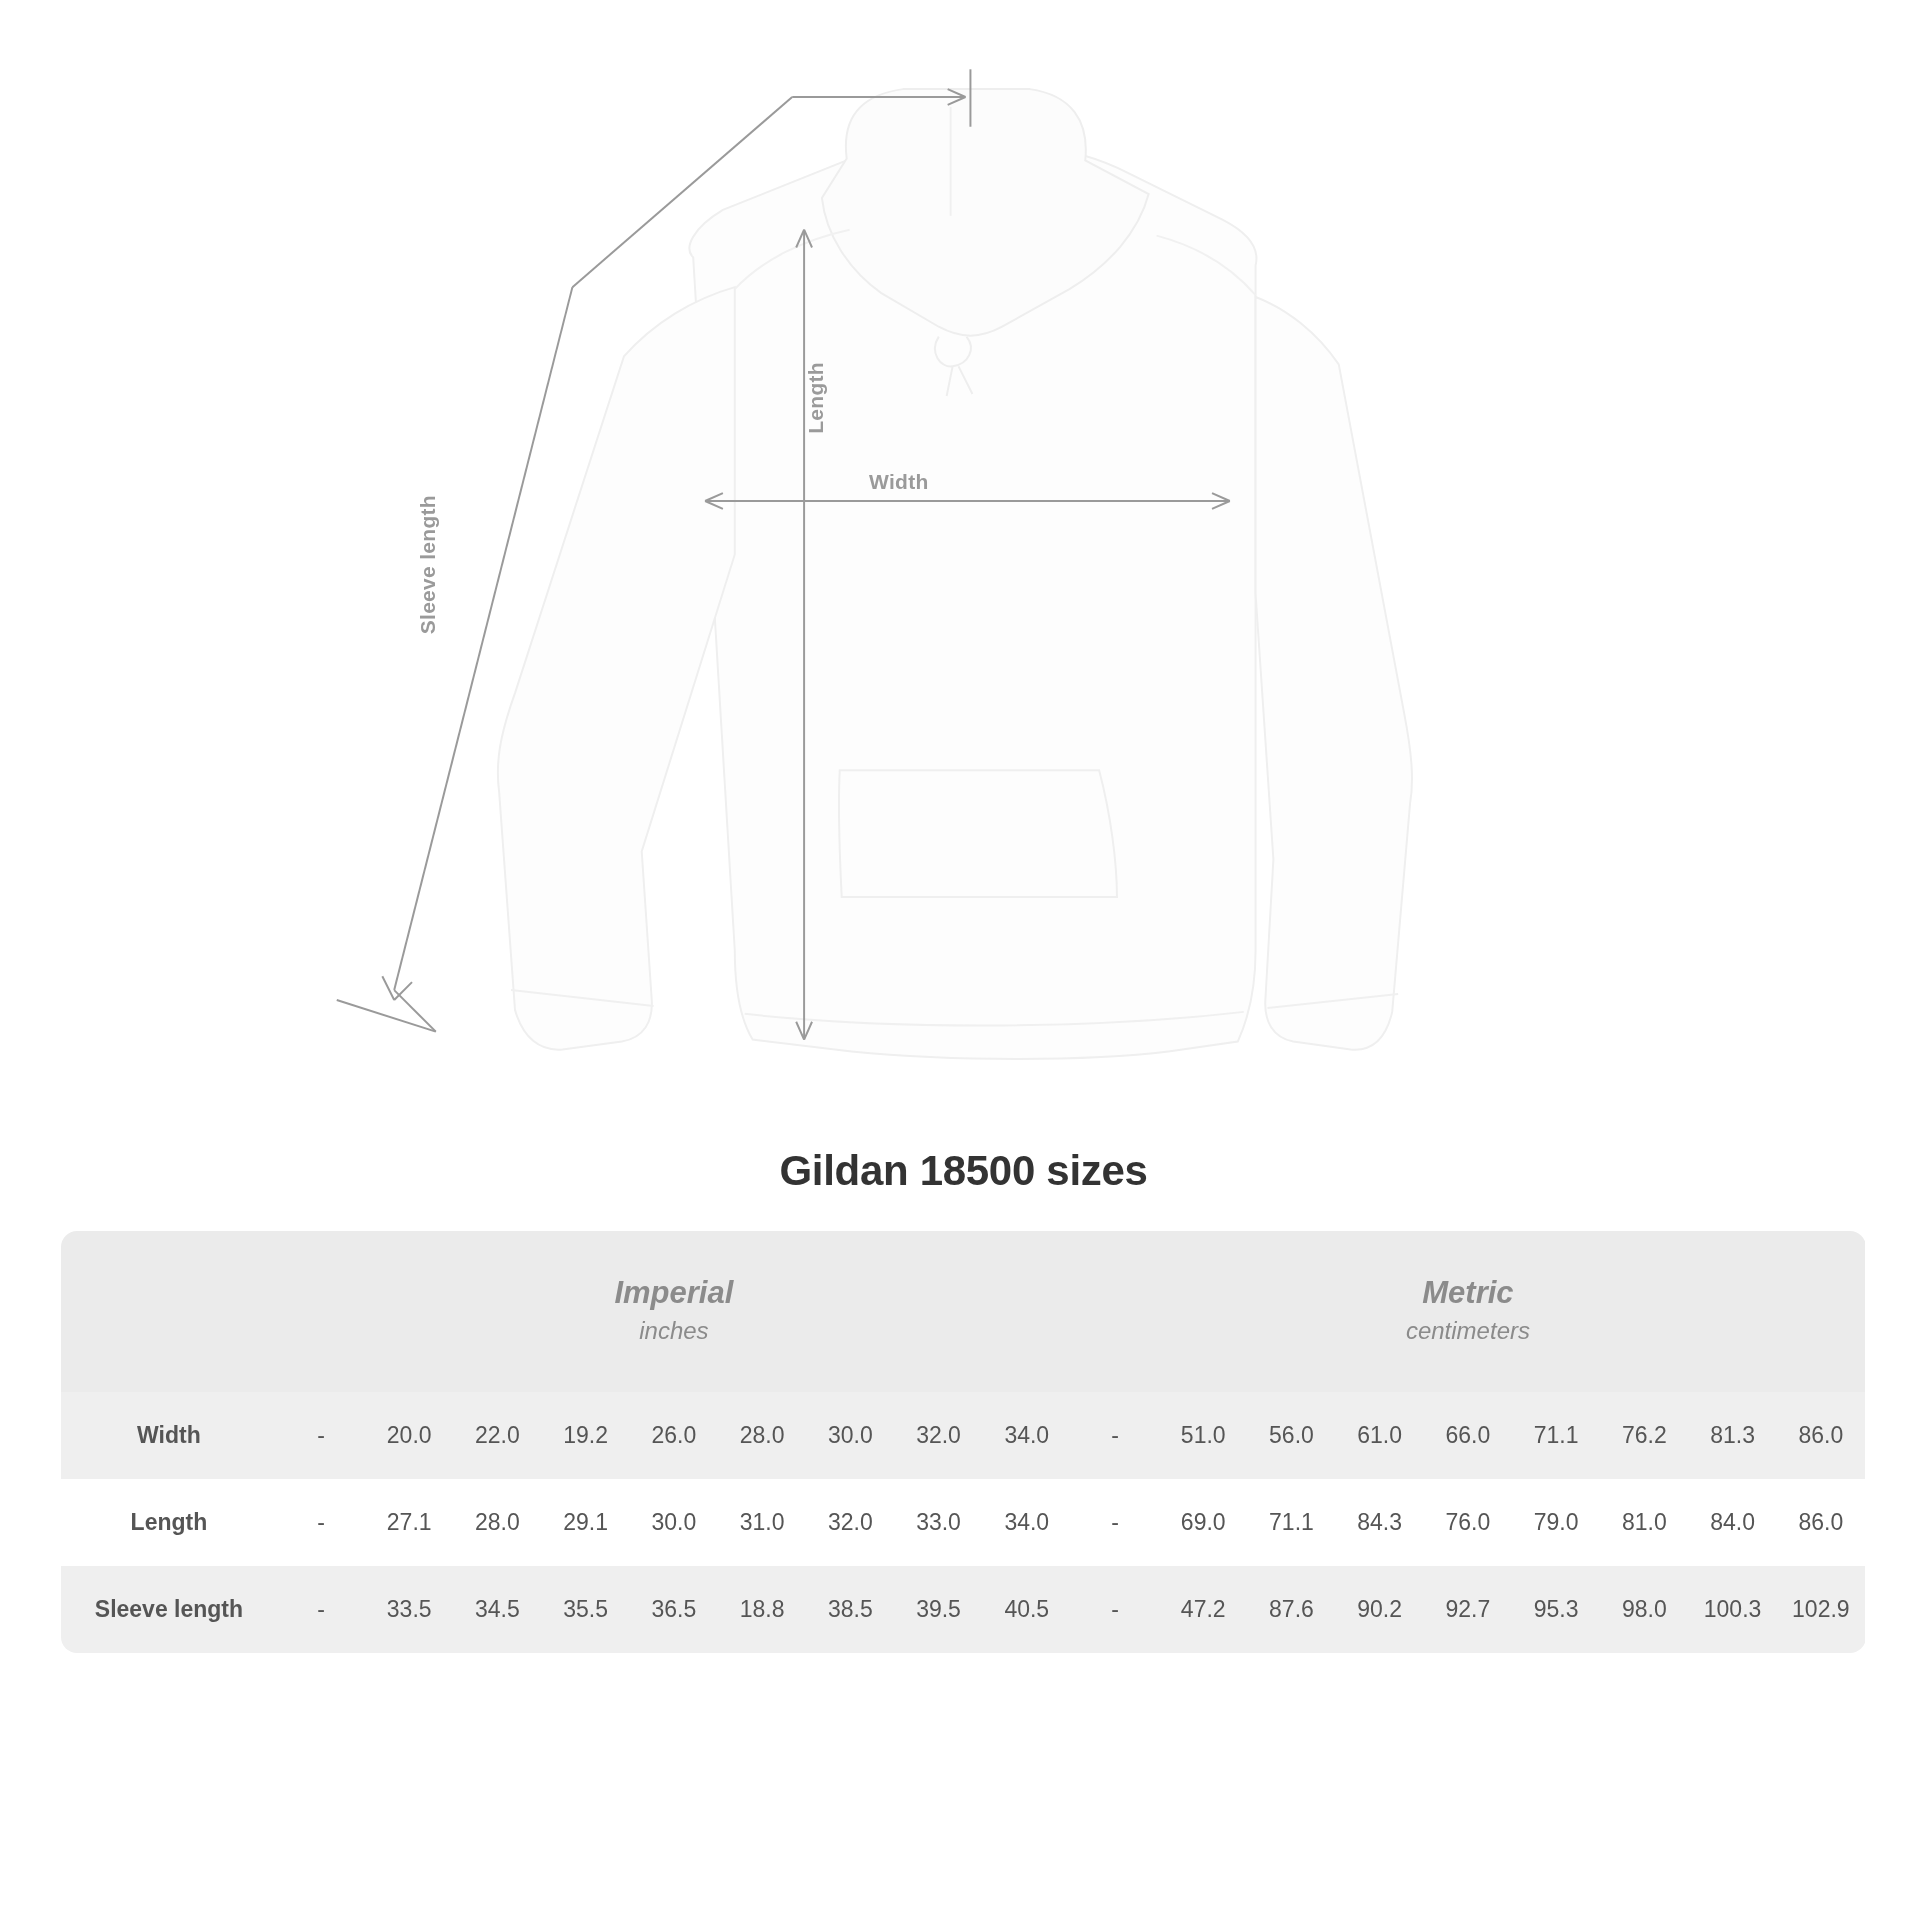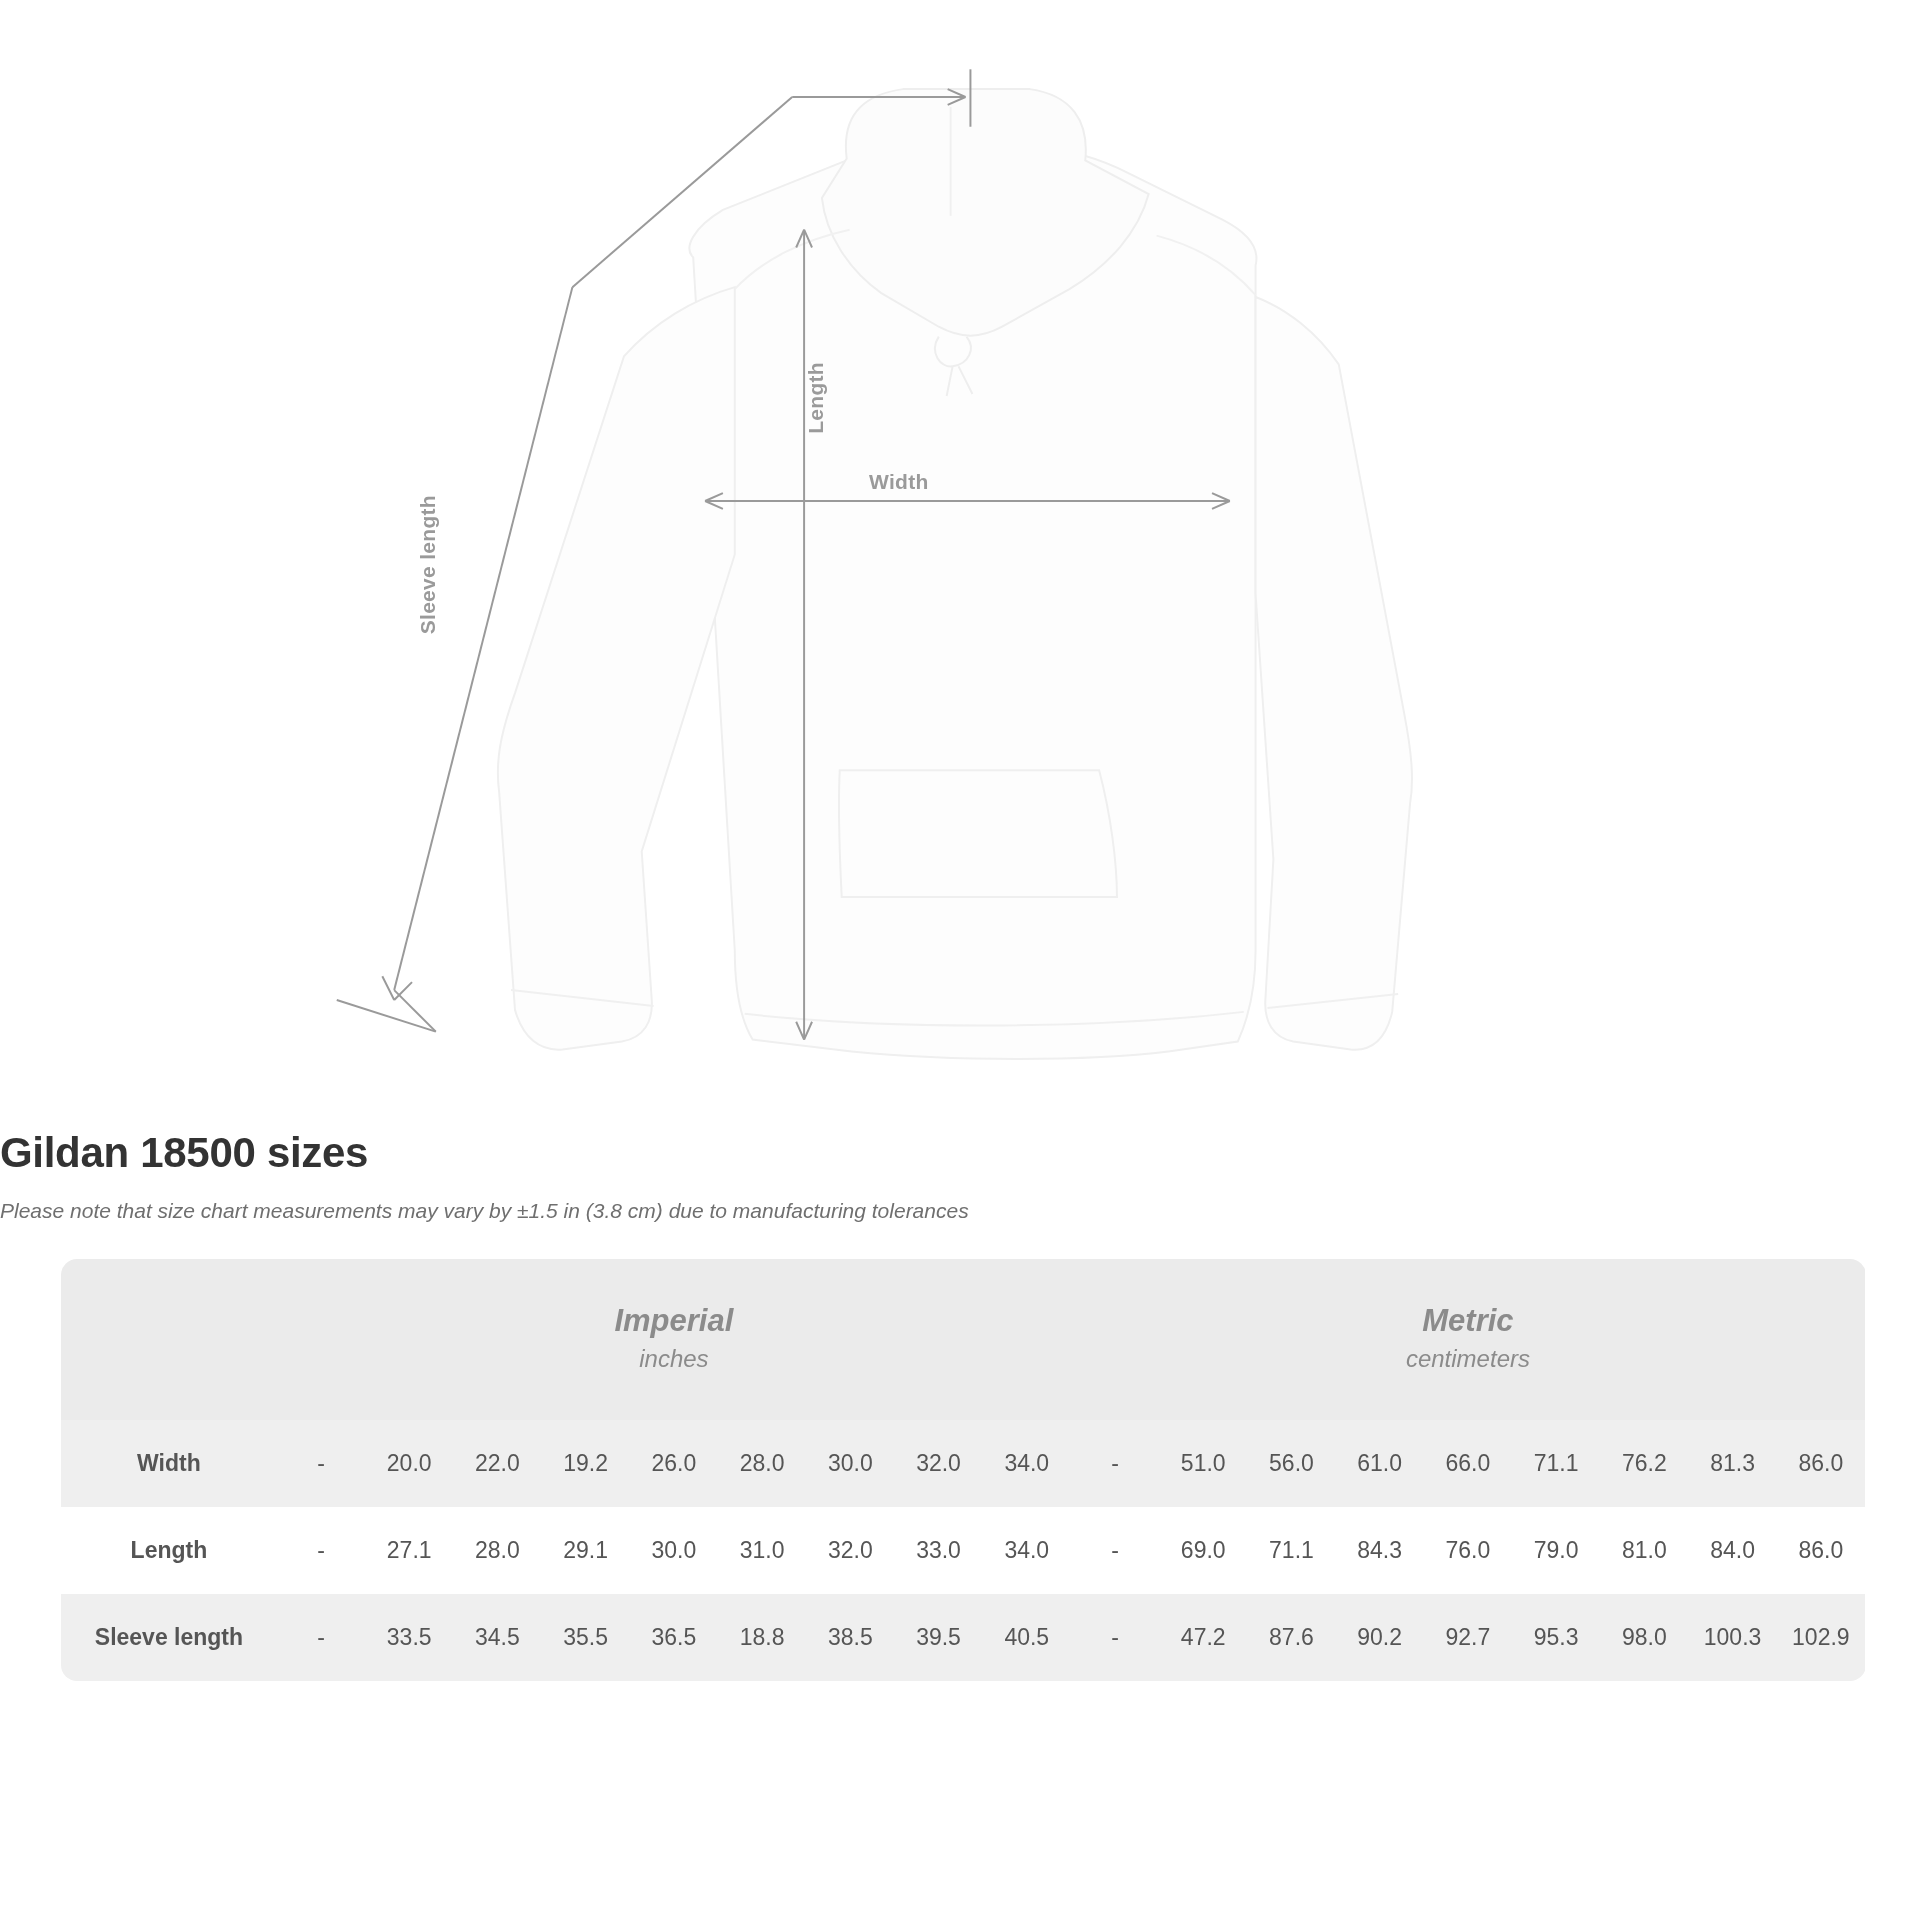--- a/index.html
+++ b/index.html
@@ -51,22 +51,22 @@
   }
   .lbl-sleeve {
     left: 416px;
     top: 495px;
     writing-mode: vertical-rl;
     transform: rotate(180deg);
   }
 
   
   .title-block {
-    text-align: left;
-    margin-top: 30px;
+    text-align: center;
+    margin-top: 48px;
   }
   .chart-title {
     font-size: 42px;
     font-weight: bold;
     color: #333333;
     margin: 0;
     letter-spacing: -0.3px;
   }
   .chart-note {
     font-size: 21px;
@@ -238,21 +238,20 @@
       </g>
     </svg>
 
     <div class="dim-label lbl-length">Length</div>
     <div class="dim-label lbl-width">Width</div>
     <div class="dim-label lbl-sleeve">Sleeve length</div>
   </div>
 
   <div class="title-block">
     <div class="chart-title">Gildan 18500 sizes</div>
-    <div class="chart-note">Please note that size chart measurements may vary by ±1.5 in (3.8 cm) due to manufacturing tolerances</div>
   </div>
 
   <div class="table-wrap">
     <table class="size-table">
       <colgroup>
         <col class="col-label">
         <col class="col-val">
           <col class="col-val">
           <col class="col-val">
           <col class="col-val">

